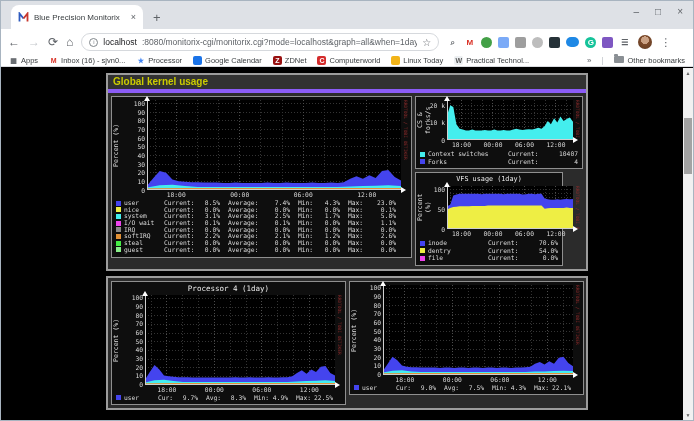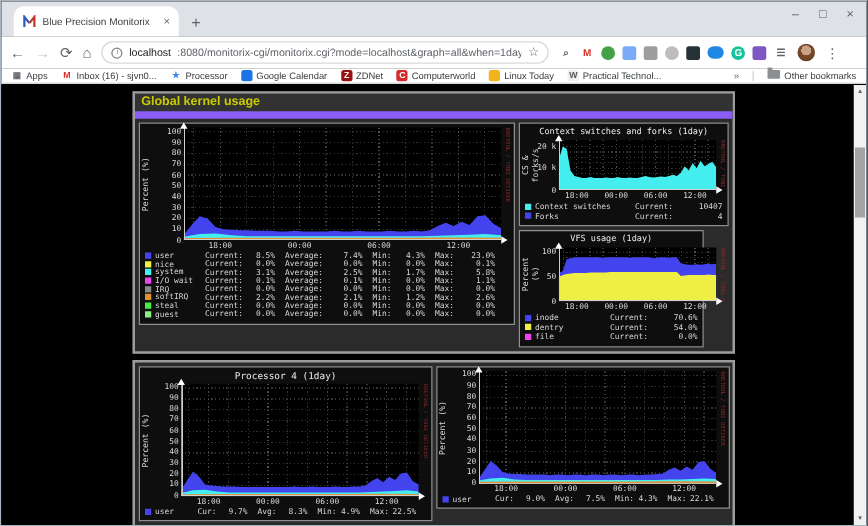--- a/index.html
+++ b/index.html
@@ -34,21 +34,21 @@
   .chev{color:#5f6368;font-size:8px}
   .bm-sep{width:1px;height:8px;background:#d0d3d7}
   .folder{width:10px;height:7px;background:#8a8f94;border-radius:1px;position:relative}
   .folder:before{content:"";position:absolute;top:-2px;left:0;width:4px;height:2px;background:#8a8f94;border-radius:1px 1px 0 0}
   
   .content{position:absolute;top:67px;left:0;right:0;bottom:0;background:#000;overflow:hidden}
   .scrollbar{position:absolute;top:0;right:0;width:10px;bottom:0;background:#f1f1f1;z-index:5}
   .sb-arr{position:absolute;left:0;width:10px;height:10px;color:#606060;font-size:5px;line-height:10px;text-align:center}
   .sb-thumb{position:absolute;top:50px;left:1px;width:8px;height:56px;background:#a3a3a3}
   .section{width:482px;margin:5px auto 0;border:2px solid #9c9c9c;background:#2b2b2b}
-  .section-header{font-weight:bold;font-size:10px;color:#cbcb00;padding:1px 5px 2px;border-bottom:6px solid #8b5cf6;background:#323232}
+  .section-header{font-weight:bold;font-size:10px;color:#cbcb00;padding:1px 5px 2px;border-bottom:4px solid #8b5cf6;background:#323232}
   .section-body{padding:3px;display:flex;gap:3px;align-items:flex-start}
   .col{display:flex;flex-direction:column;gap:3px}
   .panel{background:#0e0e0e;border:1px solid #8f8f8f;padding:2px 0 3px;position:relative}
   .g-title{text-align:center;color:#ececec;font-family:"DejaVu Sans Mono",monospace;height:10px;white-space:nowrap}
   .t-lg{font-size:7.5px}.t-sm{font-size:6.8px}
   .g-row{display:flex;align-items:flex-start;margin-top:1px}
   .g-ylab{writing-mode:vertical-rl;transform:rotate(180deg);font-family:"DejaVu Sans Mono",monospace;font-size:6.5px;color:#ddd;text-align:center;width:9px;flex:0 0 auto}
   .g-yticks{position:relative;flex:0 0 auto;font-family:"DejaVu Sans Mono",monospace;font-size:6.3px;color:#ddd}
   .g-yticks span{position:absolute;right:2px;white-space:nowrap}
   .g-plot{position:relative;background:#000;flex:0 0 auto}
@@ -365,21 +365,20 @@
               </span>
               <span class="lg-cell">
                 <span>Max:</span>
                 <span>0.0%</span>
               </span>
             </div>
           </div>
         </div>
       <div class="col">
         <div class="panel" style="width:168px">
-            <div class="g-title t-sm">Context switches and forks  (1day)</div>
             <div class="g-row">
               <div class="g-ylab" style="height: 40px;">CS &amp; forks/s</div>
               <div class="g-yticks" style="width: 22px; height: 40px;">
                 <span style="top: 36.5px;">0</span>
                 <span style="top: 19.1087px;">10 k</span>
                 <span style="top: 1.71739px;">20 k</span>
               </div>
               <div class="g-plot" style="width: 126px; height: 40px;"><svg width="126" height="40">
                   <line x1="0" y1="35.65217391304348" x2="126" y2="35.65217391304348" stroke="#343434" stroke-width="1" shape-rendering="crispEdges" stroke-dasharray="1,2"></line>
                   <line x1="0" y1="31.304347826086957" x2="126" y2="31.304347826086957" stroke="#343434" stroke-width="1" shape-rendering="crispEdges" stroke-dasharray="1,2"></line>

